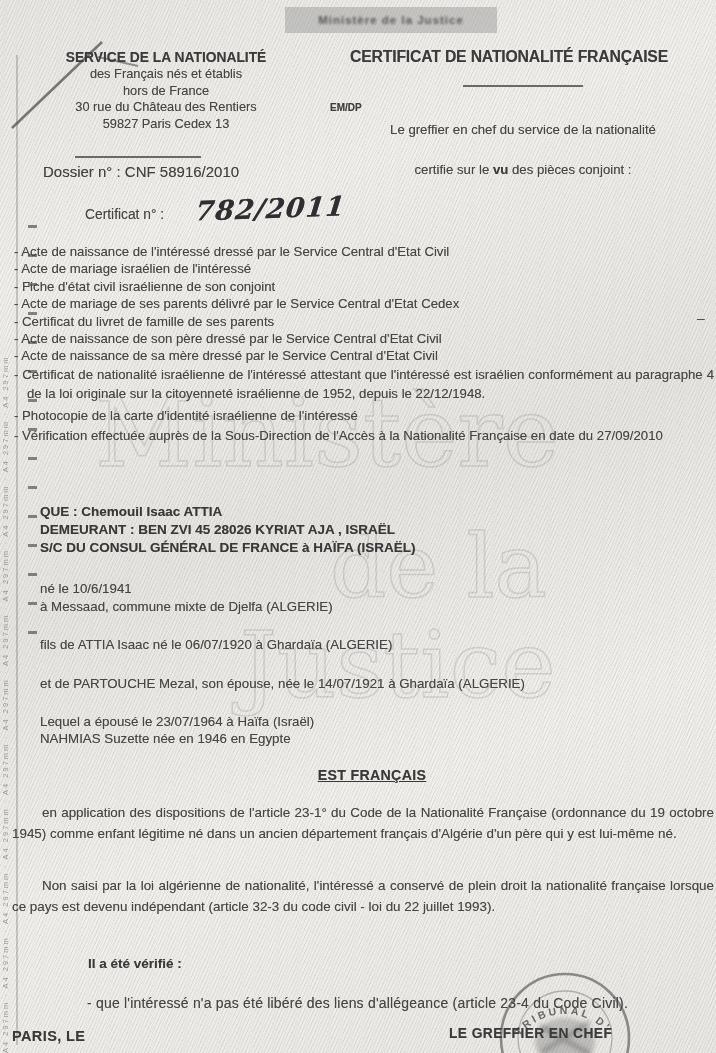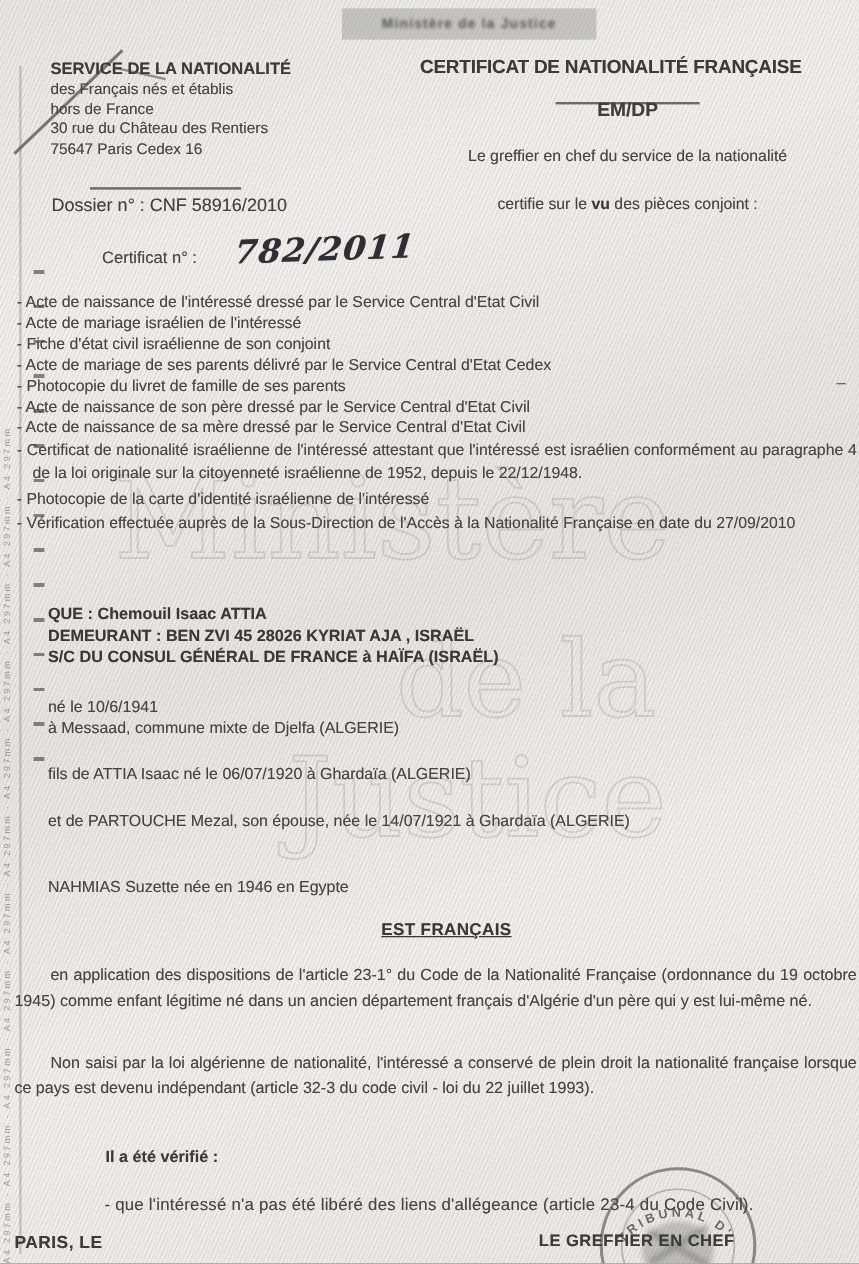--- a/index.html
+++ b/index.html
@@ -53,29 +53,29 @@
     font-family:"DejaVu Serif", serif;
     color:transparent;
     -webkit-text-stroke:1.5px rgba(100,100,100,0.20);
     z-index:0;white-space:nowrap;
   }
   .wm1{left:95px;top:378px;font-size:95px;}
   .wm2{left:330px;top:515px;font-size:88px;}
   .wm3{left:225px;top:612px;font-size:92px;margin-left:15px;}
 
   
-  .addr{left:42px;top:50px;width:248px;line-height:16.4px;font-size:12.8px;z-index:2;}
+  .addr{left:42px;top:50px;width:248px;text-align:center;line-height:16.4px;font-size:12.8px;z-index:2;}
   .addr .l1{font-size:13.8px;}
   .addr-rule{left:75px;top:156px;width:126px;height:2px;background:rgba(74,74,74,0.8);z-index:2;}
   .dossier{left:43px;top:163px;font-size:15px;color:#414141;z-index:2;}
 
   .rightcol{left:330px;top:48px;width:386px;z-index:2;}
   .title{position:absolute;left:0;top:0;width:358px;text-align:center;font-size:15.8px;letter-spacing:-0.2px;}
   .ref-rule{position:absolute;left:133px;top:37px;width:120px;height:1.8px;background:rgba(74,74,74,0.8);}
-  .refcode{position:absolute;left:0;top:36px;width:386px;text-align:center;font-size:16px;font-weight:600;color:#3d3d3d;}
+  .refcode{position:absolute;left:0;top:54px;width:386px;text-align:left;font-size:10px;font-weight:600;color:#3d3d3d;}
   .greffier{position:absolute;left:0;top:74px;width:386px;text-align:center;font-size:13.2px;}
   .certifie{position:absolute;left:0;top:114px;width:386px;text-align:center;font-size:13.2px;}
 
   .cert-label{left:85px;top:207px;font-size:13.8px;z-index:2;}
   .cert-num{
     left:196px;top:193px;font-size:27px;z-index:2;
     font-family:"DejaVu Serif", serif;font-style:italic;font-weight:700;
     color:#2e2e33;transform:skewX(-8deg) rotate(-2deg);letter-spacing:1px;
     text-shadow:0 0 0.6px rgba(40,40,45,0.6);
   }
@@ -125,56 +125,57 @@
 
   <div class="abs stamp-band">
     <span>Ministère de la Justice</span>
   </div>
 
   <div class="abs addr txt">
     <div class="b l1">SERVICE DE LA NATIONALITÉ</div>
     <div>des Français nés et établis</div>
     <div>hors de France</div>
     <div>30 rue du Château des Rentiers</div>
-    <div>75647 Paris Cedex 16</div>
+    <div>59827 Paris Cedex 13</div>
   </div>
   <div class="abs addr-rule"></div>
   <div class="abs dossier txt">Dossier n° : CNF 58916/2010</div>
 
   <div class="abs rightcol">
     <div class="title b txt">CERTIFICAT DE NATIONALITÉ FRANÇAISE</div>
     <div class="ref-rule"></div>
     <div class="refcode txt">EM/DP</div>
     <div class="greffier txt">Le greffier en chef du service de la nationalité</div>
     <div class="certifie txt"><span>certifie sur le </span><span class="b">vu</span><span> des pièces conjoint :</span></div>
   </div>
 
   <div class="abs cert-label txt">Certificat n° :</div>
   <div class="abs cert-num">782/2011</div>
 
   <div class="abs docs txt">
     <div class="item">- Acte de naissance de l'intéressé dressé par le Service Central d'Etat Civil</div>
     <div class="item">- Acte de mariage israélien de l'intéressé</div>
     <div class="item">- Fiche d'état civil israélienne de son conjoint</div>
     <div class="item">- Acte de mariage de ses parents délivré par le Service Central d'Etat Cedex</div>
-    <div class="item">- Photocopie du livret de famille de ses parents</div>
+    <div class="item">- Certificat du livret de famille de ses parents</div>
     <div class="item">- Acte de naissance de son père dressé par le Service Central d'Etat Civil</div>
     <div class="item">- Acte de naissance de sa mère dressé par le Service Central d'Etat Civil</div>
     <div class="item wrap3">- Certificat de nationalité israélienne de l'intéressé attestant que l'intéressé est israélien conformément au paragraphe 4 de la loi originale sur la citoyenneté israélienne de 1952, depuis le 22/12/1948.</div>
     <div class="item m2">- Photocopie de la carte d'identité israélienne de l'intéressé</div>
     <div class="item m2">- Vérification effectuée auprès de la Sous-Direction de l'Accès à la Nationalité Française en date du 27/09/2010</div>
   </div>
 
   <div class="abs sline sbold txt" style="top:504px">QUE : Chemouil Isaac ATTIA</div>
   <div class="abs sline sbold txt" style="top:522px">DEMEURANT : BEN ZVI 45 28026 KYRIAT AJA , ISRAËL</div>
   <div class="abs sline sbold txt" style="top:540px">S/C DU CONSUL GÉNÉRAL DE FRANCE à HAÏFA (ISRAËL)</div>
   <div class="abs sline txt" style="top:581px">né le 10/6/1941</div>
   <div class="abs sline txt" style="top:599px">à Messaad, commune mixte de Djelfa (ALGERIE)</div>
   <div class="abs sline txt" style="top:637px">fils de ATTIA Isaac né le 06/07/1920 à Ghardaïa (ALGERIE)</div>
   <div class="abs sline txt" style="top:676px">et de PARTOUCHE Mezal, son épouse, née le 14/07/1921 à Ghardaïa (ALGERIE)</div>
+  <div class="abs sline txt" style="top:714px">Lequel a épousé le 23/07/1964 à Haïfa (Israël)</div>
   <div class="abs sline txt" style="top:731px">NAHMIAS Suzette née en 1946 en Egypte</div>
 
   <div class="abs est"><span class="txt">EST FRANÇAIS</span></div>
 
   <div class="abs para p1 txt">en application des dispositions de l'article 23-1° du Code de la Nationalité Française (ordonnance du 19 octobre 1945) comme enfant légitime né dans un ancien département français d'Algérie d'un père qui y est lui-même né.</div>
   <div class="abs para p2 txt">Non saisi par la loi algérienne de nationalité, l'intéressé a conservé de plein droit la nationalité française lorsque ce pays est devenu indépendant (article 32-3 du code civil - loi du 22 juillet 1993).</div>
   <div class="abs verif-label b txt">Il a été vérifié  :</div>
   <div class="abs verif-item txt">- que l'intéressé n'a pas été libéré des liens d'allégeance (article 23-4 du Code Civil).</div>
 
   <svg class="abs seal" width="170" height="100" viewBox="0 0 170 100">

